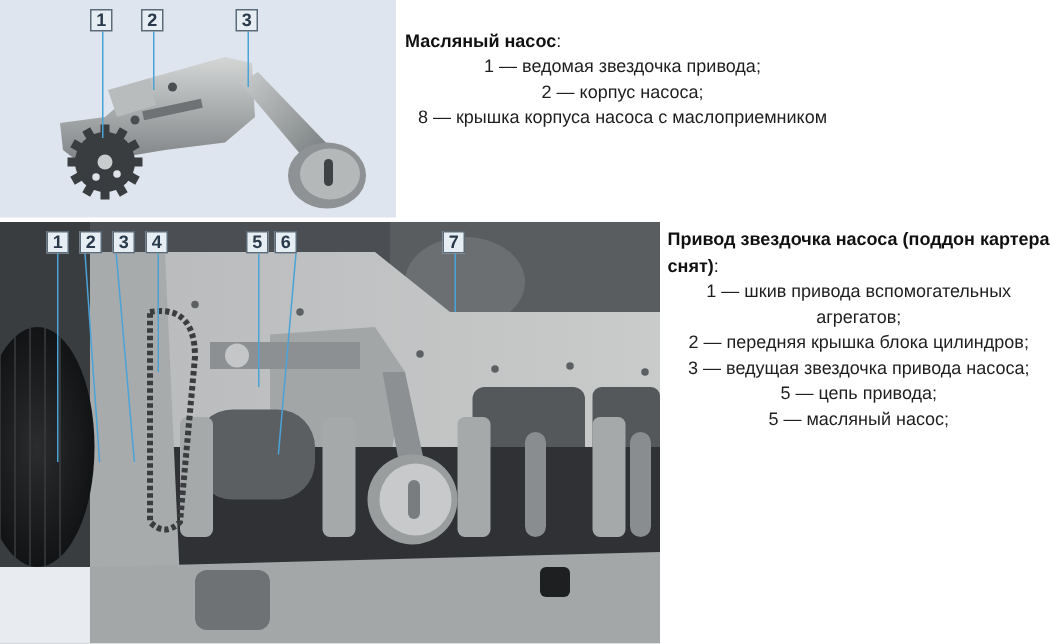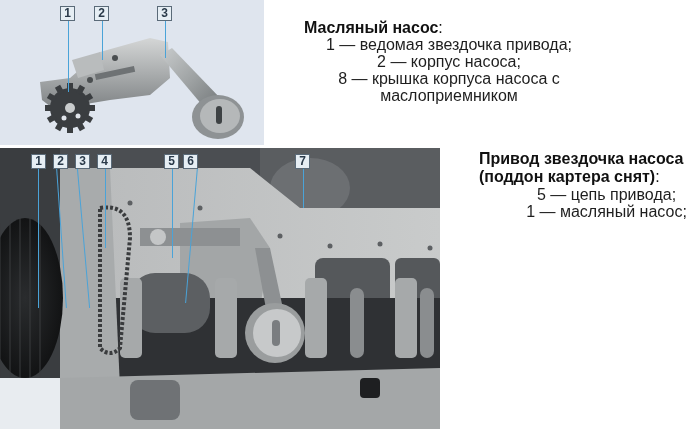--- a/index.html
+++ b/index.html
@@ -8,21 +8,21 @@
 
   .photo { position: absolute; overflow: hidden; }
   .photo svg { display: block; }
   #photo-top { left: 0; top: 0; width: 264px; height: 145px; background: #dfe5ee; }
   #photo-bottom { left: 0; top: 148px; width: 440px; height: 281px; background: #8a8e92; }
 
   .callout { position: absolute; width: 15px; height: 15px; background: #e6eef4; border: 1px solid #5a6a78;
              font-weight: bold; font-size: 12px; line-height: 13px; text-align: center; color: #2a3a4a; }
   .leader { position: absolute; width: 1px; background: #4aa3d8; }
 
-  .caption { position: absolute; font-size: 16px; line-height: 17px; color: #1e1e1e; margin-left: 34px; }
+  .caption { position: absolute; font-size: 12px; line-height: 17px; color: #1e1e1e; }
   .caption .ttl { font-weight: bold; color: #111; }
   .caption .ttl .colon { font-weight: normal; }
   .caption ul { list-style: none; text-align: center; }
   #caption-pump { left: 270px; top: 19px; width: 290px; }
   #caption-drive { left: 445px; top: 150px; width: 255px; }
   #caption-drive .ttl { line-height: 18px; }
 </style>
 </head>
 <body>
 
@@ -185,16 +185,19 @@
 <div class="callout" style="left:53px; top:154px;">2</div>
 <div class="callout" style="left:75px; top:154px;">3</div>
 <div class="callout" style="left:97px; top:154px;">4</div>
 <div class="callout" style="left:164px; top:154px;">5</div>
 <div class="callout" style="left:183px; top:154px;">6</div>
 <div class="callout" style="left:295px; top:154px;">7</div>
 
 <div class="caption" id="caption-drive">
   <div class="ttl"><span>Привод звездочка насоса (поддон картера снят)</span><span class="colon">:</span></div>
   <ul>
+    <li>1 — шкив привода вспомогательных агрегатов;</li>
+    <li>2 — передняя крышка блока цилиндров;</li>
+    <li>3 — ведущая звездочка привода насоса;</li>
     <li>5 — цепь привода;</li>
-    <li>1 — масляный насос;</li>
+    <li>5 — масляный насос;</li>
   </ul>
 </div>
 
 </body></html>

